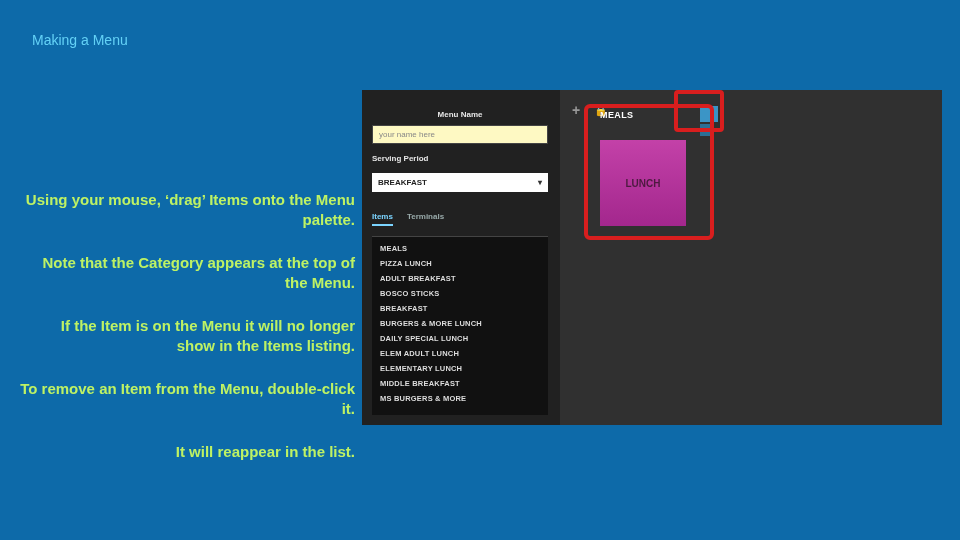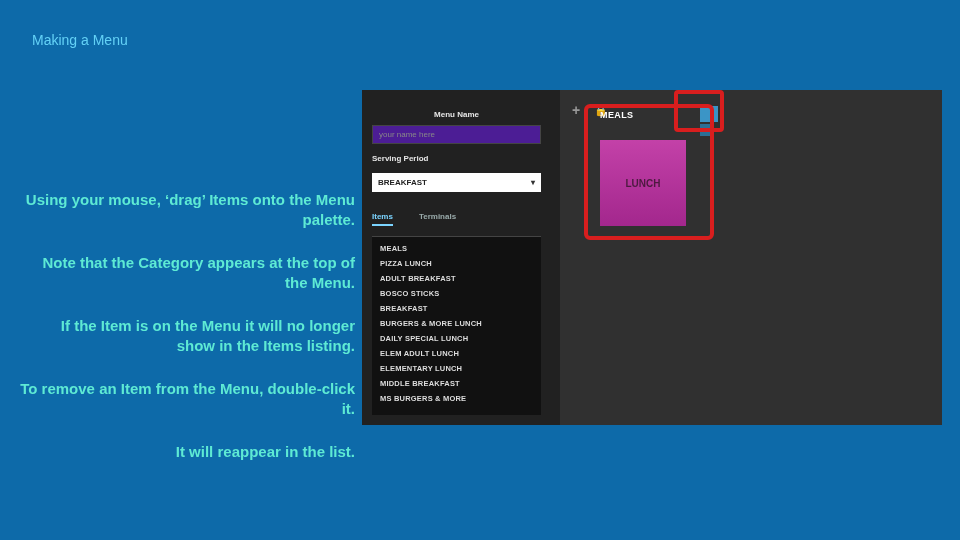--- a/index.html
+++ b/index.html
@@ -2,40 +2,40 @@
 <html><head>
 <meta charset="utf-8">
 <style>
   * { margin: 0; padding: 0; box-sizing: border-box; }
   html, body { width: 960px; height: 540px; overflow: hidden; font-family: "Segoe UI", Arial, sans-serif; }
   body { background: #0D6AA9; position: relative; color: #fff; }
 
   .slide-title { position: absolute; top: 32px; left: 32px; color: #63D1F6; font-size: 14px; font-weight: 400; }
 
   
-  .left-text { position: absolute; left: 20px; width: 335px; top: 190px; color: #5eead4; font-size: 15px; line-height: 1.3; font-weight: 600; text-align: right; }
+  .left-text { position: absolute; left: 20px; width: 335px; top: 190px; color: #bef264; font-size: 15px; line-height: 1.3; font-weight: 600; text-align: right; }
   .left-text p { margin-bottom: 24px; }
 
   
   .right-text { position: absolute; right: 16px; width: 275px; top: 255px; color: #0b2d4a; font-size: 15px; line-height: 1.3; font-weight: 600; text-align: left; }
   .right-text p { margin-bottom: 24px; }
 
   
   .app-frame { position: absolute; left: 362px; top: 90px; width: 580px; height: 335px; background: #2e2e2e; display: flex; }
-  .app-left { width: 198px; height: 100%; background: #212121; padding: 20px 19px 10px 10px; display: flex; flex-direction: column; gap: 6px; }
+  .app-left { width: 198px; height: 100%; background: #212121; padding: 20px 12px 10px 10px; display: flex; flex-direction: column; gap: 6px; }
   .app-right { flex: 1; height: 100%; background: #303030; position: relative; }
 
   .panel-label { color: #e6e6e6; font-size: 8px; font-weight: 700; text-align: center; }
-  .menu-name-input { background: #4c1d95; border: 1px solid #444; color: #888; font-size: 8px; padding: 4px 6px; }
+  .menu-name-input { background: #fef9c3; border: 1px solid #444; color: #888; font-size: 8px; padding: 4px 6px; }
   .serving-label { color: #e6e6e6; font-size: 8px; font-weight: 700; text-align: left; margin-top: 4px; }
 
   .breakfast-select { background: #fff; color: #222; font-size: 8px; font-weight: 700; padding: 5px 6px; display: flex; justify-content: space-between; align-items: center; margin-top: 4px; }
   .breakfast-select .chev { font-size: 8px; color: #333; }
 
-  .tabs { display: flex; gap: 26px; margin-top: 14px; margin-bottom: 4px; }
+  .tabs { display: flex; gap: 14px; margin-top: 14px; margin-bottom: 4px; }
   .tab { color: #9aa; font-size: 8px; font-weight: 700; padding-bottom: 3px; }
   .tab.active { color: #7bd4ff; border-bottom: 2px solid #7bd4ff; }
 
   .item-list { background: #111; border-top: 1px solid #444; padding: 4px 0; flex: 1; overflow: hidden; }
   .item-list .row { color: #ddd; font-size: 7.5px; font-weight: 700; padding: 3px 8px; letter-spacing: 0.2px; }
 
   
   .top-tools { position: absolute; top: 12px; left: 12px; display: flex; gap: 14px; align-items: center; color: #aaa; font-size: 12px; }
 
   .meals-header { position: absolute; top: 20px; left: 40px; color: #fff; font-size: 9px; font-weight: 800; letter-spacing: 0.4px; }

